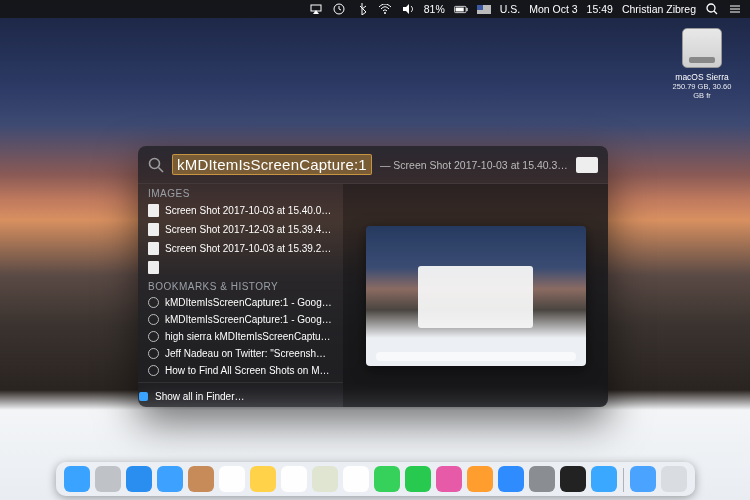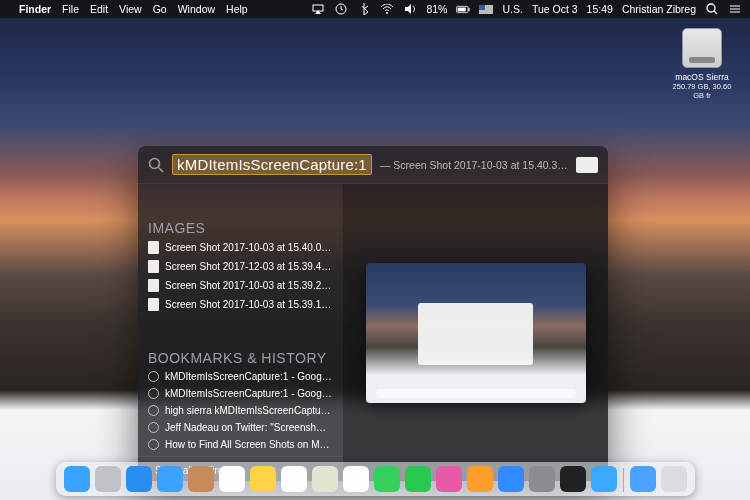--- a/index.html
+++ b/index.html
@@ -63,21 +63,21 @@
     flex:0 0 auto;
     background: rgba(255,185,70,.35);
     border:1px solid rgba(255,185,70,.6);
     padding:1px 4px; border-radius:2px;
     font-size:15px; font-weight:500; letter-spacing:.2px;
   }
   .sp-top-hit { font-size:10.5px; color:#bbb; white-space:nowrap; overflow:hidden; text-overflow:ellipsis; flex:1;}
   .sp-thumb { width:22px;height:16px;background:#eee;border-radius:2px;flex:0 0 auto;}
   .sp-body { display:flex; }
   .sp-list { width: 205px; font-size:10px; }
-  .sp-sect { padding:4px 10px 2px; font-size:14px; letter-spacing:.5px; color:#9aa0a8;margin-top:32px; }
+  .sp-sect { padding:4px 10px 2px; font-size:10px; letter-spacing:.5px; color:#9aa0a8; }
   .sp-item {
     display:flex; align-items:center; gap:6px;
     padding:3px 10px; white-space:nowrap; overflow:hidden; text-overflow:ellipsis;
     cursor:default;
   }
   .sp-item.sel { background:#3e6cd8; }
   .sp-item .fi { width:11px;height:13px;background:#eee;border-radius:1px;flex:0 0 auto;}
   .sp-item .gi { width:11px;height:11px;flex:0 0 auto;opacity:.9;}
   .sp-item span.t { overflow:hidden; text-overflow:ellipsis; }
   .sp-divider{height:1px;background:rgba(255,255,255,.08);margin:3px 0;}
@@ -105,30 +105,20 @@
     box-shadow:0 2px 10px rgba(0,0,0,.35);
   }
   .dock .app{width:26px;height:26px;border-radius:6px;}
   .dock .sep{width:1px;height:24px;background:rgba(0,0,0,.25);margin:0 1px;}
   svg{display:block;}
 </style>
 </head>
 <body>
 
 <div class="menubar">
-  <div class="left">
-    <span class="apple"></span>
-    <span class="bold">Finder</span>
-    <span>File</span>
-    <span>Edit</span>
-    <span>View</span>
-    <span>Go</span>
-    <span>Window</span>
-    <span>Help</span>
-  </div>
   <div class="right">
     <span class="ico">
         <svg width="12" height="10" viewBox="0 0 12 10">
           <rect x="1" y="1" width="10" height="6" fill="none" stroke="#fff" stroke-width="1"></rect>
           <polygon points="6,6 9,10 3,10" fill="#fff"></polygon>
         </svg>
       </span>
     <span class="ico">
         <svg width="12" height="12" viewBox="0 0 12 12">
           <circle cx="6" cy="6" r="5" fill="none" stroke="#fff" stroke-width="1"></circle>
@@ -160,21 +150,21 @@
           <rect x="2" y="2" width="10.5" height="5" fill="#fff"></rect>
         </svg>
       </span>
     <span class="ico">
         <svg width="14" height="9" viewBox="0 0 14 9">
           <rect width="14" height="9" fill="#bbb"></rect>
           <rect width="6" height="5" fill="#3b5aa3"></rect>
         </svg>
       </span>
     <span>U.S.</span>
-    <span>Tue Oct 3</span>
+    <span>Mon Oct 3</span>
     <span>15:49</span>
     <span>Christian Zibreg</span>
     <span class="ico">
         <svg width="12" height="12" viewBox="0 0 12 12">
           <circle cx="5" cy="5" r="4" stroke="#fff" fill="none" stroke-width="1.3"></circle>
           <line x1="8" y1="8" x2="11" y2="11" stroke="#fff" stroke-width="1.3"></line>
         </svg>
       </span>
     <span class="ico">
         <svg width="12" height="10" viewBox="0 0 12 10">
@@ -218,21 +208,20 @@
       <div class="sp-item">
           <span class="fi"></span>
           <span class="t">Screen Shot 2017-12-03 at 15.39.4…</span>
         </div>
       <div class="sp-item">
           <span class="fi"></span>
           <span class="t">Screen Shot 2017-10-03 at 15.39.2…</span>
         </div>
       <div class="sp-item">
           <span class="fi"></span>
-          <span class="t">Screen Shot 2017-10-03 at 15.39.1…</span>
         </div>
 
       <div class="sp-sect">BOOKMARKS &amp; HISTORY</div>
       <div class="sp-item">
           <span class="gi">
             <svg width="11" height="11" viewBox="0 0 11 11">
               <circle cx="5.5" cy="5.5" r="5" stroke="#ccc" fill="none"></circle>
             </svg>
           </span>
           <span class="t">kMDItemIsScreenCapture:1 - Goog…</span>

